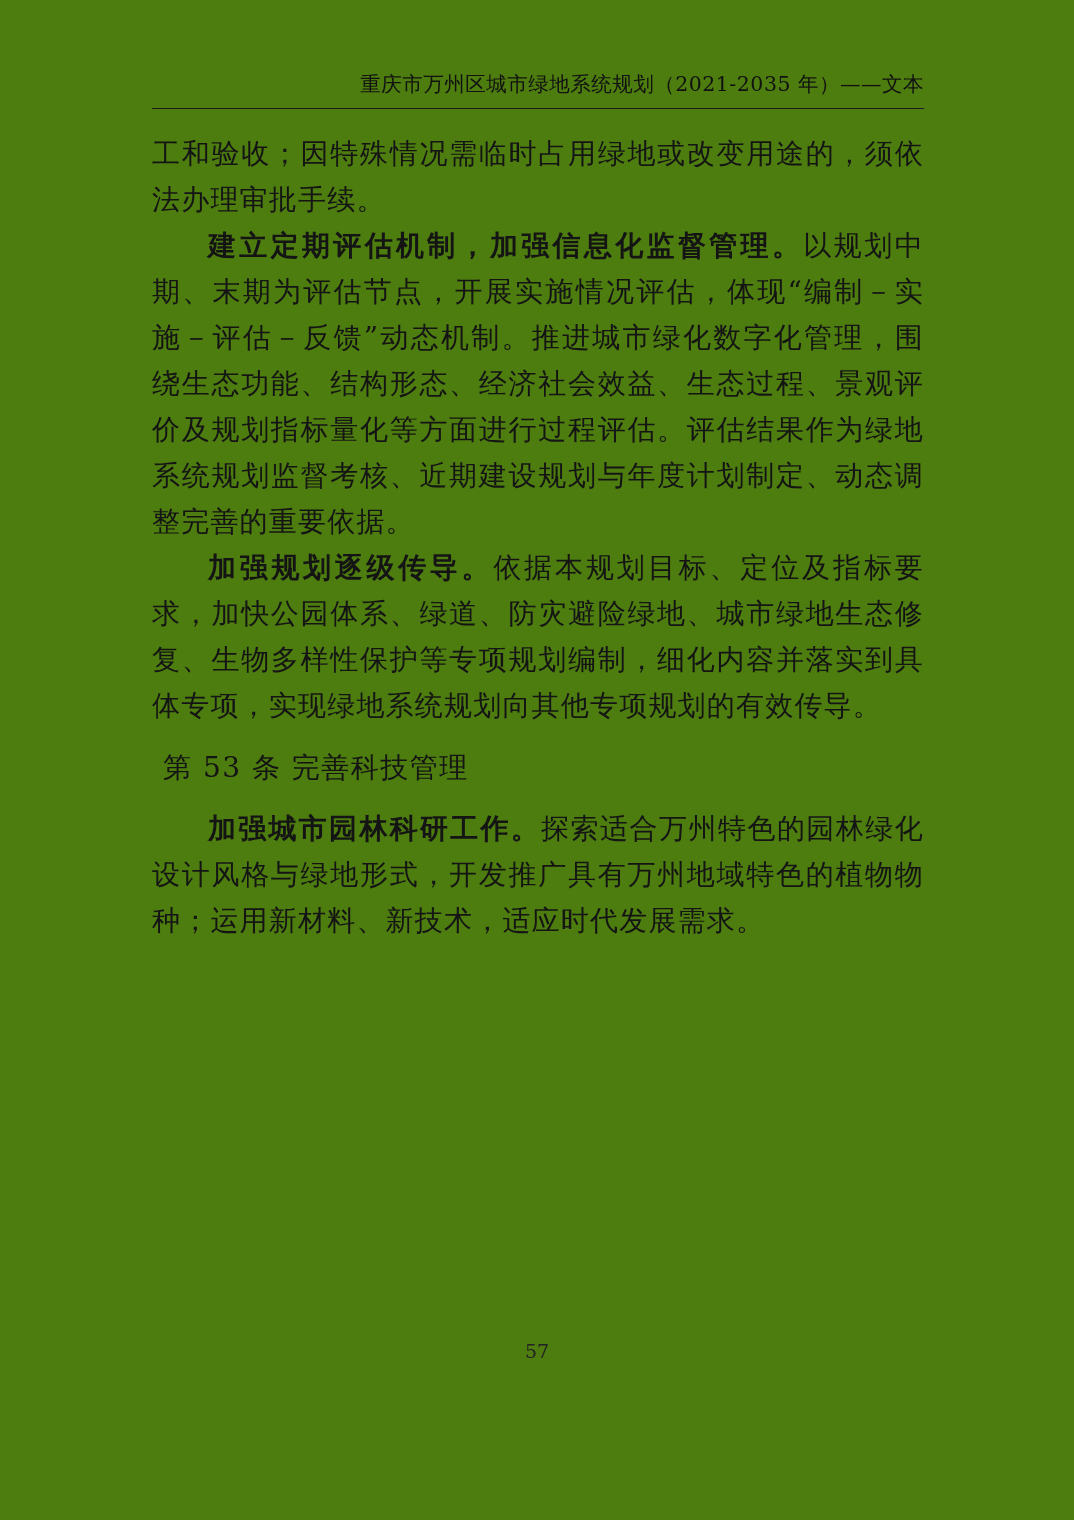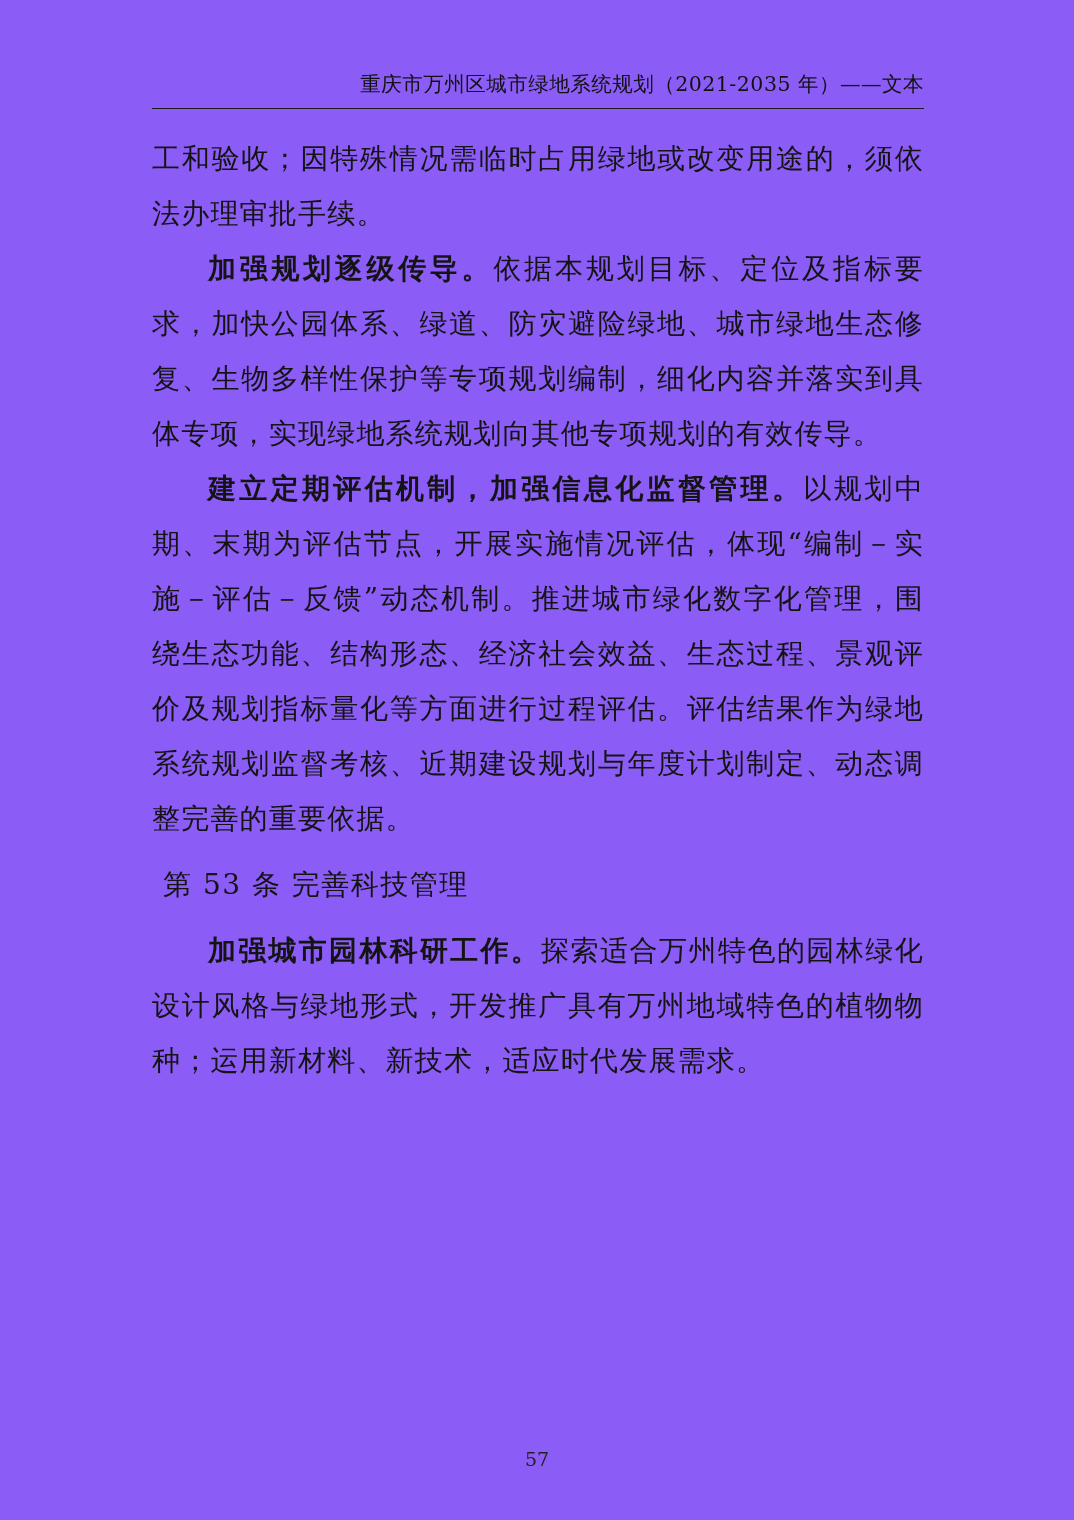--- a/index.html
+++ b/index.html
@@ -4,21 +4,21 @@
 <style>
   html, body {
     margin: 0;
     padding: 0;
     background: #ffffff;
   }
   .page {
     position: relative;
     width: 1074px;
     height: 1520px;
-    background: #8b5cf6;
+    background: #4d7c0f;
     font-family: "DejaVu Serif", "Liberation Serif", serif;
     color: #1a1a1a;
     box-sizing: border-box;
     overflow: hidden;
   }
   .content {
     position: absolute;
     left: 152px;
     top: 70px;
     width: 772px;
@@ -33,42 +33,42 @@
   }
   .header-rule {
     border: none;
     border-top: 1.6px solid #1b1b1b;
     margin: 0 0 22px 0;
     width: 100%;
   }
   p {
     margin: 0 0 0 0;
     font-size: 28px;
-    line-height: 55px;
+    line-height: 46px;
     text-align: justify;
     text-justify: inter-ideograph;
     letter-spacing: 1.2px;
     color: #141414;
   }
   .indent {
     text-indent: 2em;
   }
   .run-bold {
     font-weight: bold;
     letter-spacing: 2px;
   }
   .clause {
     font-size: 28px;
     line-height: 55px;
     letter-spacing: 1.5px;
     margin: 11px;
   }
   .page-number {
     position: absolute;
-    top: 1448px;
+    top: 1340px;
     left: 0;
     width: 1074px;
     text-align: center;
     font-size: 19px;
     color: #222;
     font-family: "DejaVu Serif", "Liberation Serif", serif;
   }
 </style>
 </head>
 <body>
@@ -76,25 +76,25 @@
 <div class="page">
 
   <div class="content">
 
     <div class="header">重庆市万州区城市绿地系统规划（2021-2035 年）——文本</div>
     <hr class="header-rule">
 
     <p>工和验收；因特殊情况需临时占用绿地或改变用途的，须依法办理审批手续。</p>
 
     <p class="indent">
-      <span class="run-bold">加强规划逐级传导。</span><span>依据本规划目标、定位及指标要求，加快公园体系、绿道、防灾避险绿地、城市绿地生态修复、生物多样性保护等专项规划编制，细化内容并落实到具体专项，实现绿地系统规划向其他专项规划的有效传导。</span>
+      <span class="run-bold">建立定期评估机制，加强信息化监督管理。</span><span>以规划中期、末期为评估节点，开展实施情况评估，体现“编制－实施－评估－反馈”动态机制。推进城市绿化数字化管理，围绕生态功能、结构形态、经济社会效益、生态过程、景观评价及规划指标量化等方面进行过程评估。评估结果作为绿地系统规划监督考核、近期建设规划与年度计划制定、动态调整完善的重要依据。</span>
     </p>
 
     <p class="indent">
-      <span class="run-bold">建立定期评估机制，加强信息化监督管理。</span><span>以规划中期、末期为评估节点，开展实施情况评估，体现“编制－实施－评估－反馈”动态机制。推进城市绿化数字化管理，围绕生态功能、结构形态、经济社会效益、生态过程、景观评价及规划指标量化等方面进行过程评估。评估结果作为绿地系统规划监督考核、近期建设规划与年度计划制定、动态调整完善的重要依据。</span>
+      <span class="run-bold">加强规划逐级传导。</span><span>依据本规划目标、定位及指标要求，加快公园体系、绿道、防灾避险绿地、城市绿地生态修复、生物多样性保护等专项规划编制，细化内容并落实到具体专项，实现绿地系统规划向其他专项规划的有效传导。</span>
     </p>
 
     <p class="clause">第 53 条 完善科技管理</p>
 
 
     <p class="indent">
       <span class="run-bold">加强城市园林科研工作。</span><span>探索适合万州特色的园林绿化设计风格与绿地形式，开发推广具有万州地域特色的植物物种；运用新材料、新技术，适应时代发展需求。</span>
     </p>
 
   </div>

